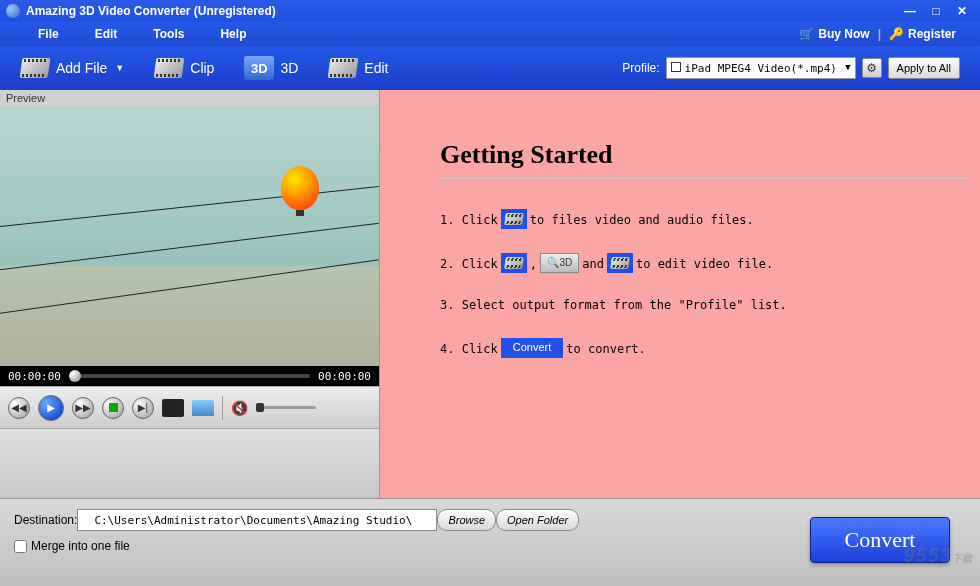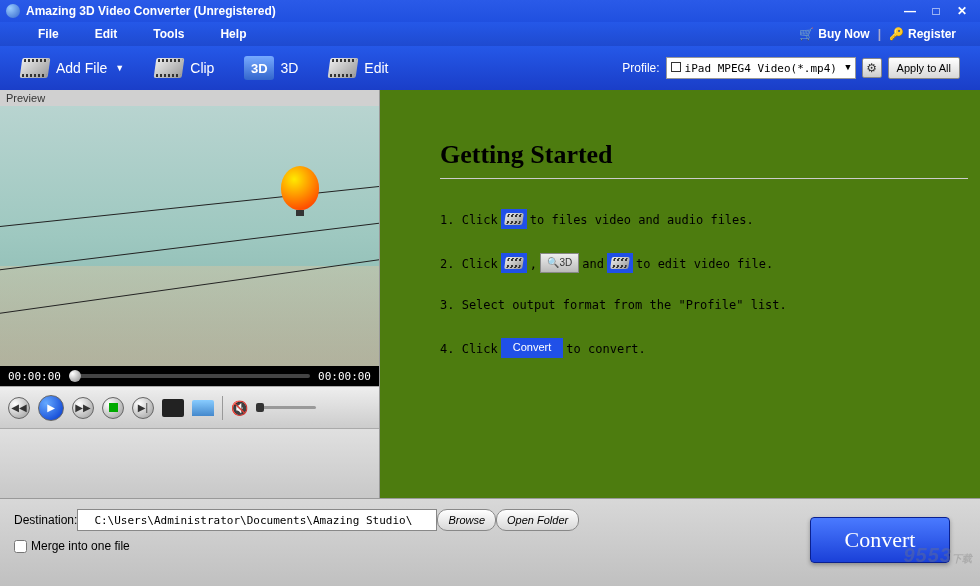--- a/index.html
+++ b/index.html
@@ -59,21 +59,21 @@
 .cam-btn { width: 22px; height: 18px; background: #222; border-radius: 2px; cursor: pointer; }
 .folder-btn { width: 22px; height: 16px; background: linear-gradient(to bottom, #8cf, #48c); border-radius: 2px 2px 0 0; cursor: pointer; }
 .controls .divider { width: 1px; height: 24px; background: #999; }
 .vol-icon { font-size: 14px; cursor: pointer; }
 .vol-slider { width: 60px; height: 3px; background: #999; border-radius: 2px; position: relative; cursor: pointer; }
 .vol-slider .k { position: absolute; left: 0; top: -3px; width: 8px; height: 9px; background: #333; border-radius: 2px; }
 
 .preview-foot { flex: 1; background: linear-gradient(to bottom, #e0e0e0, #c8c8c8); border-top: 1px solid #aaa; }
 
 
-.right-panel { flex: 1; background: #4d7c0f; padding: 50px 12px 20px 60px; }
+.right-panel { flex: 1; background: #fca5a5; padding: 50px 12px 20px 60px; }
 .gs-title { font-family: Georgia, serif; font-size: 26px; font-weight: bold; border-bottom: 1px solid #ccc; padding-bottom: 8px; margin-bottom: 30px; }
 .gs-list { font-family: monospace; font-size: 12px; line-height: 1.4; }
 .gs-item { margin-bottom: 24px; display: flex; align-items: flex-end; flex-wrap: wrap; gap: 3px; }
 .inline-chip { display: inline-flex; align-items: center; justify-content: center; height: 20px; min-width: 26px; vertical-align: middle; }
 .chip-film { background: #2050e8; width: 26px; }
 .chip-film .film-icon { width: 18px; height: 12px; }
 .chip-3d { background: linear-gradient(to bottom, #eee, #bbb); border: 1px solid #888; padding: 0 6px; font-size: 10px; color: #333; font-family: sans-serif; }
 .chip-convert { background: #2050e8; color: #fff; padding: 0 12px; font-family: sans-serif; font-size: 11px; }
 
 

